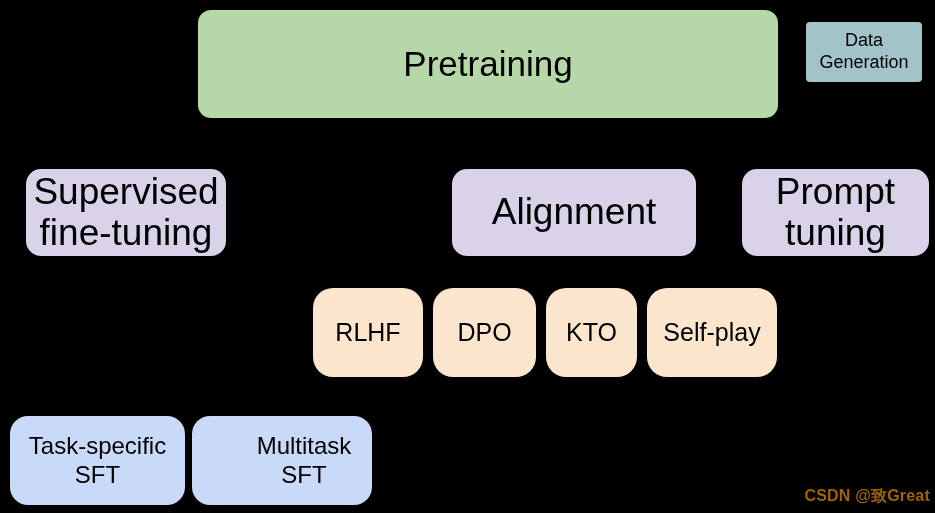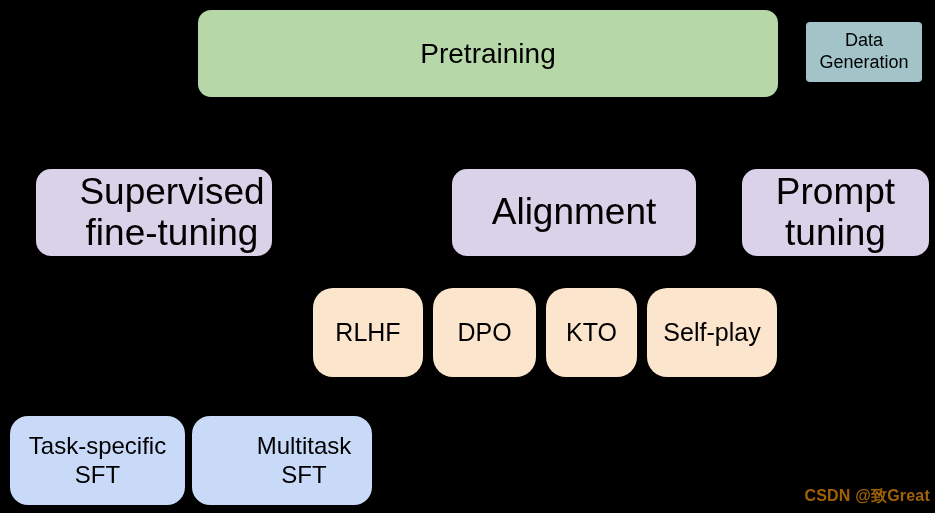--- a/index.html
+++ b/index.html
@@ -17,26 +17,26 @@
     display: flex;
     flex-direction: column;
     align-items: center;
     justify-content: center;
     text-align: center;
     color: #000000;
   }
   .box span { display: block; }
 
   
-  #pretraining   { left: 198px; top: 10px;  width: 580px; height: 87px; border-radius: 13px; font-size: 28px; }
+  #pretraining   { left: 198px; top: 10px;  width: 580px; height: 108px; border-radius: 13px; font-size: 35px; }
   #data-generation { left: 806px; top: 22px; width: 116px; height: 60px; border-radius: 4px;  font-size: 18px; line-height: 1.2; }
 
   
   .stage { top: 169px; height: 87px; border-radius: 15px; font-size: 37px; line-height: 1.1; }
-  #supervised-fine-tuning { left: 36px;  width: 200px; padding-left: 36px; }
+  #supervised-fine-tuning { left: 26px;  width: 200px; }
   #alignment              { left: 422px; width: 244px; margin-left: 30px; }
   #prompt-tuning          { left: 742px; width: 187px; }
 
   
   .method { top: 288px; height: 89px; border-radius: 20px; font-size: 25px; }
   #rlhf      { left: 313px; width: 110px; }
   #dpo       { left: 433px; width: 103px; }
   #kto       { left: 546px; width: 91px;  }
   #self-play { left: 647px; width: 130px; }
 

